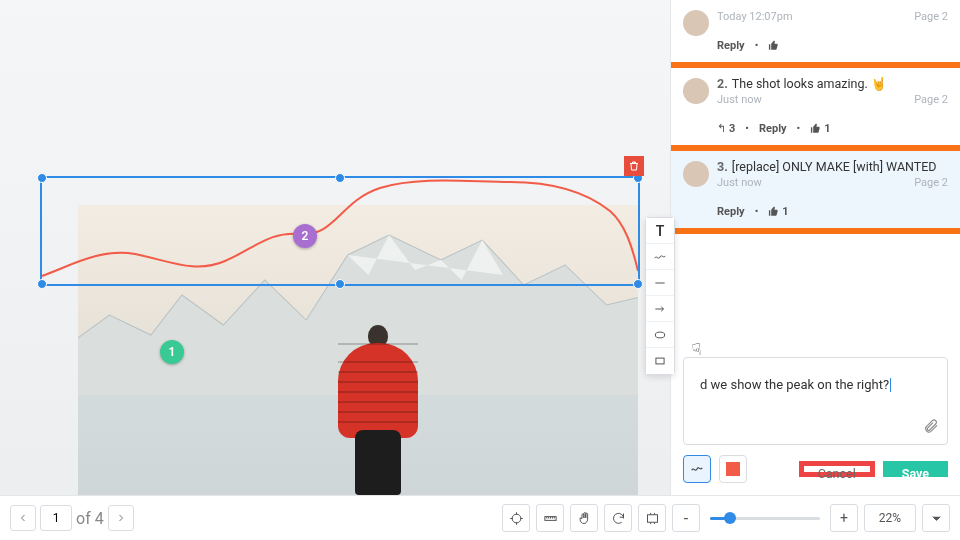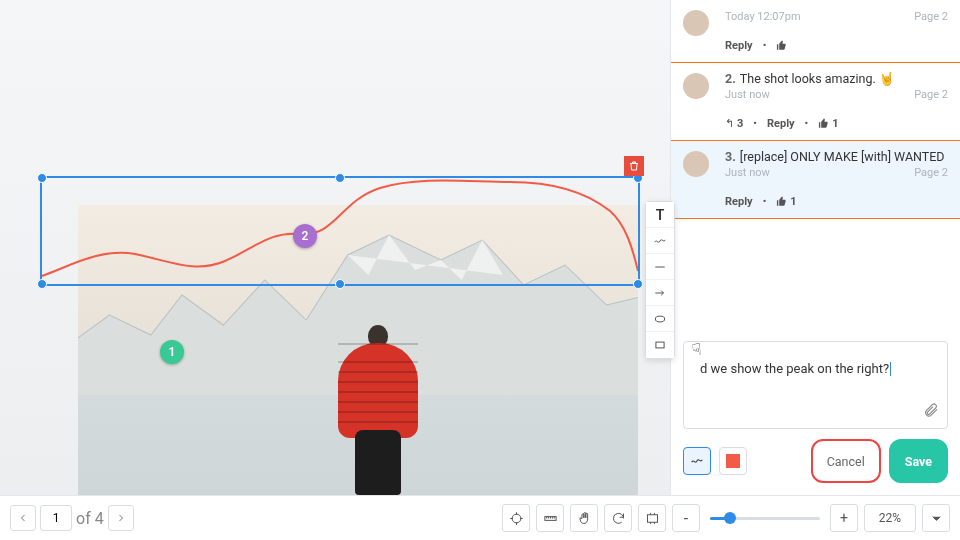--- a/index.html
+++ b/index.html
@@ -21,21 +21,21 @@
 .handle{position:absolute;width:10px;height:10px;background:#2f8be6;border:1px solid #fff;border-radius:50%}
 .h-tl{left:-5px;top:-5px}.h-tc{left:calc(50% - 5px);top:-5px}.h-tr{right:-5px;top:-5px}
 .h-bl{left:-5px;bottom:-5px}.h-bc{left:calc(50% - 5px);bottom:-5px}.h-br{right:-5px;bottom:-5px}
 .del-btn{position:absolute;right:-6px;top:-22px;width:20px;height:20px;background:#e74c3c;color:#fff;display:flex;align-items:center;justify-content:center;cursor:pointer}
 .del-btn svg{width:12px;height:12px;fill:#fff}
 .annot-line{position:absolute;left:40px;top:176px;width:600px;height:110px;pointer-events:none}
 .pin{position:absolute;width:24px;height:24px;border-radius:50%;color:#fff;font-size:12px;font-weight:600;display:flex;align-items:center;justify-content:center;box-shadow:0 1px 3px rgba(0,0,0,.3)}
 .pin-1{left:160px;top:340px;background:#39c995}
 .pin-2{left:293px;top:224px;background:#a86fd1}
 .comments{flex:0 0 auto}
-.comment{display:flex;gap:16px;padding:8px 12px 10px;border-bottom:1px solid #f97316}
+.comment{display:flex;gap:8px;padding:8px 12px 10px;border-bottom:6px solid #f97316}
 .comment.sel{background:#edf5fd}
 .avatar{width:26px;height:26px;border-radius:50%;background:#d9c6b5;flex:0 0 26px;margin-top:2px}
 .cbody{flex:1;min-width:0}
 .cline1{font-size:12.5px;color:#555;display:flex;align-items:center;gap:4px}
 .cn{font-weight:700;color:#666}
 .ctext{color:#333}
 .cmeta{font-size:11px;color:#aeb4bb;display:flex;justify-content:space-between;margin-top:2px}
 .cactions{font-size:11px;color:#555;margin-top:16px;display:flex;align-items:center;gap:10px}
 .cactions b{font-weight:700;cursor:pointer}
 .thumb{display:inline-flex;align-items:center;gap:3px;cursor:pointer}
@@ -50,21 +50,21 @@
 .comment-box .txt{font-size:13px;color:#333}
 .caret{display:inline-block;width:1px;height:14px;background:#2f8be6;vertical-align:middle;margin-left:1px}
 .attach{position:absolute;right:8px;bottom:6px;color:#888;cursor:pointer}
 .attach svg{width:16px;height:16px;fill:none;stroke:#888;stroke-width:1.6}
 .editor-footer{display:flex;align-items:center;margin-top:10px;gap:8px}
 .chip{width:28px;height:28px;border:1px solid #2f8be6;border-radius:4px;display:flex;align-items:center;justify-content:center;background:#eaf4fe}
 .chip svg{width:14px;height:14px;fill:none;stroke:#333;stroke-width:1.8}
 .swatch{width:28px;height:28px;border:1px solid #d9dde2;border-radius:4px;display:flex;align-items:center;justify-content:center}
 .swatch-inner{width:14px;height:14px;background:#f25b47}
 .spacer{flex:1}
-.btn{height:44px;padding:0 14px;border-radius:12px;border:2px solid #ef4444;background:#fff;font-size:12.5px;cursor:pointer;color:#666}
+.btn{height:16px;padding:0 14px;border-radius:0;border:5px solid #ef4444;background:#fff;font-size:12.5px;cursor:pointer;color:#666}
 .btn.primary{background:#27c6a6;border-color:#27c6a6;color:#fff;font-weight:700}
 .pg-btn{width:26px;height:26px;border:1px solid #d9dde2;border-radius:3px;background:#fff;cursor:pointer;display:flex;align-items:center;justify-content:center;color:#777}
 .pg-input{width:32px;height:26px;border:1px solid #d9dde2;border-radius:3px;text-align:center;font-size:12px;margin:0 4px}
 .pg-of{font-size:16px;color:#888;margin-right:4px}
 .bb-right{margin-left:auto;display:flex;align-items:center;gap:6px}
 .ib{width:28px;height:28px;border:1px solid #d9dde2;border-radius:3px;background:#fff;display:flex;align-items:center;justify-content:center;cursor:pointer}
 .ib svg{width:15px;height:15px;fill:none;stroke:#555;stroke-width:1.6}
 .slider{width:110px;height:3px;background:#d9dde2;position:relative;border-radius:2px;margin:0 4px}
 .slider-fill{position:absolute;left:0;top:0;height:100%;width:18%;background:#2f8be6;border-radius:2px}
 .slider-thumb{position:absolute;left:18%;top:-5px;width:12px;height:12px;border-radius:50%;background:#2f8be6;transform:translateX(-50%);cursor:pointer}

